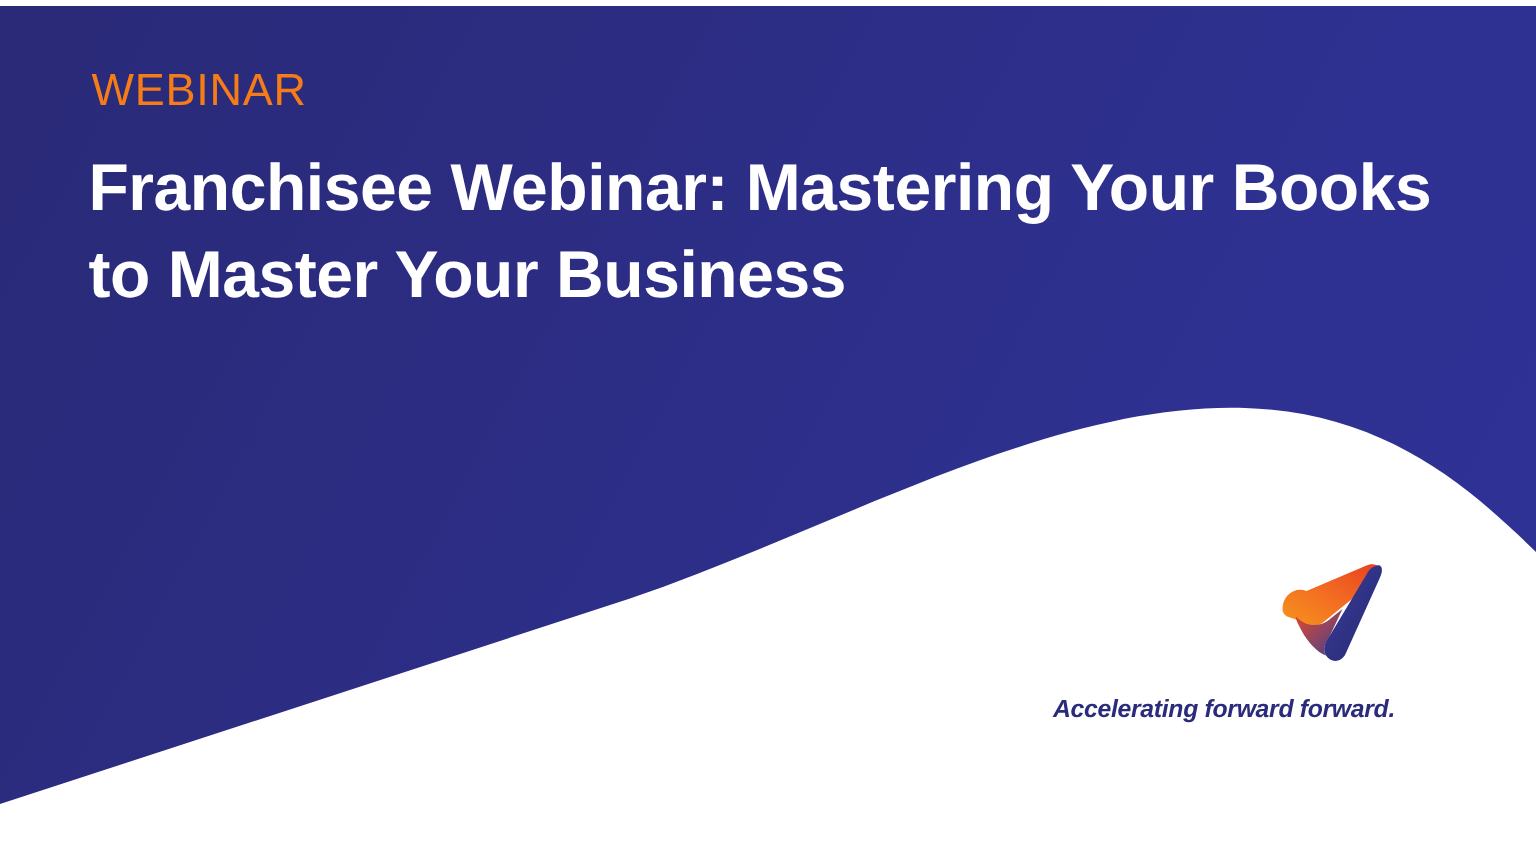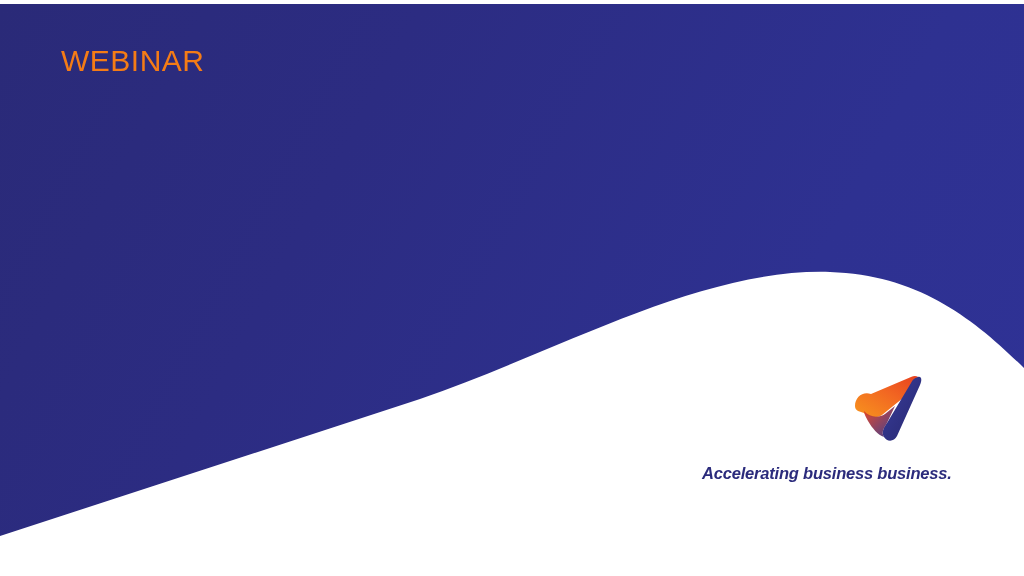--- a/index.html
+++ b/index.html
@@ -100,20 +100,21 @@
 
   <svg class="wave" viewBox="0 0 1024 576" preserveAspectRatio="none">
     <path d="M0,536 L420,399 C560,351 700,268 830,272
              C920,275 975,320 1024,368 L1024,576 L0,576 Z" fill="#ffffff"></path>
   </svg>
 
   <div class="top-rule"></div>
 
   <div class="eyebrow">WEBINAR</div>
 
+  <h1 class="title">Franchisee Webinar: Mastering Your Books to Master Your Business</h1>
 
   <div class="logo-lockup">
 
     <div class="logo-mark-row">
 
 
       <svg class="logo-arrow" viewBox="0 0 68 72">
         <defs>
           <linearGradient id="gOrange" x1="0" y1="1" x2="1" y2="0">
             <stop offset="0%" stop-color="#f7941e"></stop>
@@ -136,16 +137,16 @@
 
         <path d="M64,6 C68,5 68,10 66,14 L43,65 C40,71 33,71 30,66
                  C27,61 30,56 33,52 L57,12 C59,8 61,7 64,6 Z" fill="url(#gNavy)"></path>
 
         <path d="M10,40 C16,47 25,47 31,43 L41,35 L33,52
                  C30,57 27,61 30,66 C24,64 18,57 14,50
                  C12,46 10,43 10,40 Z" fill="url(#gBlend)" opacity="0.95"></path>
       </svg>
     </div>
 
-    <div class="tagline">Accelerating business business.</div>
+    <div class="tagline">Accelerating forward forward.</div>
   </div>
 
 </div>
 
 </body></html>

